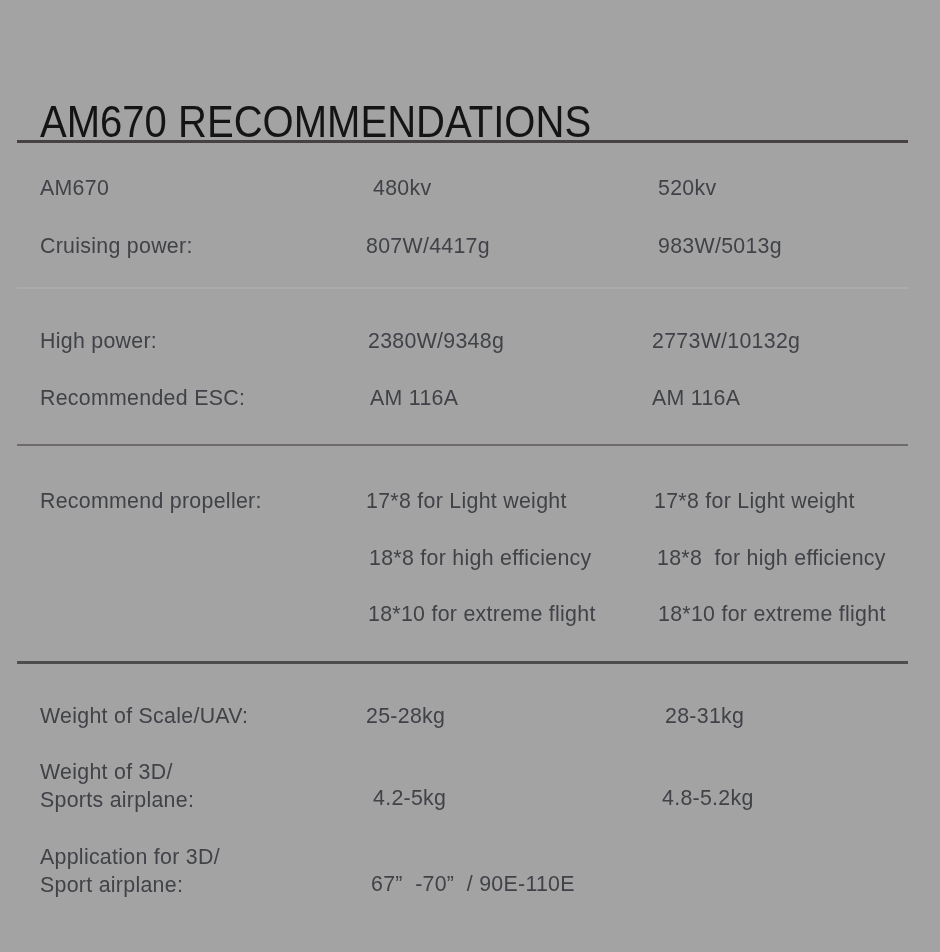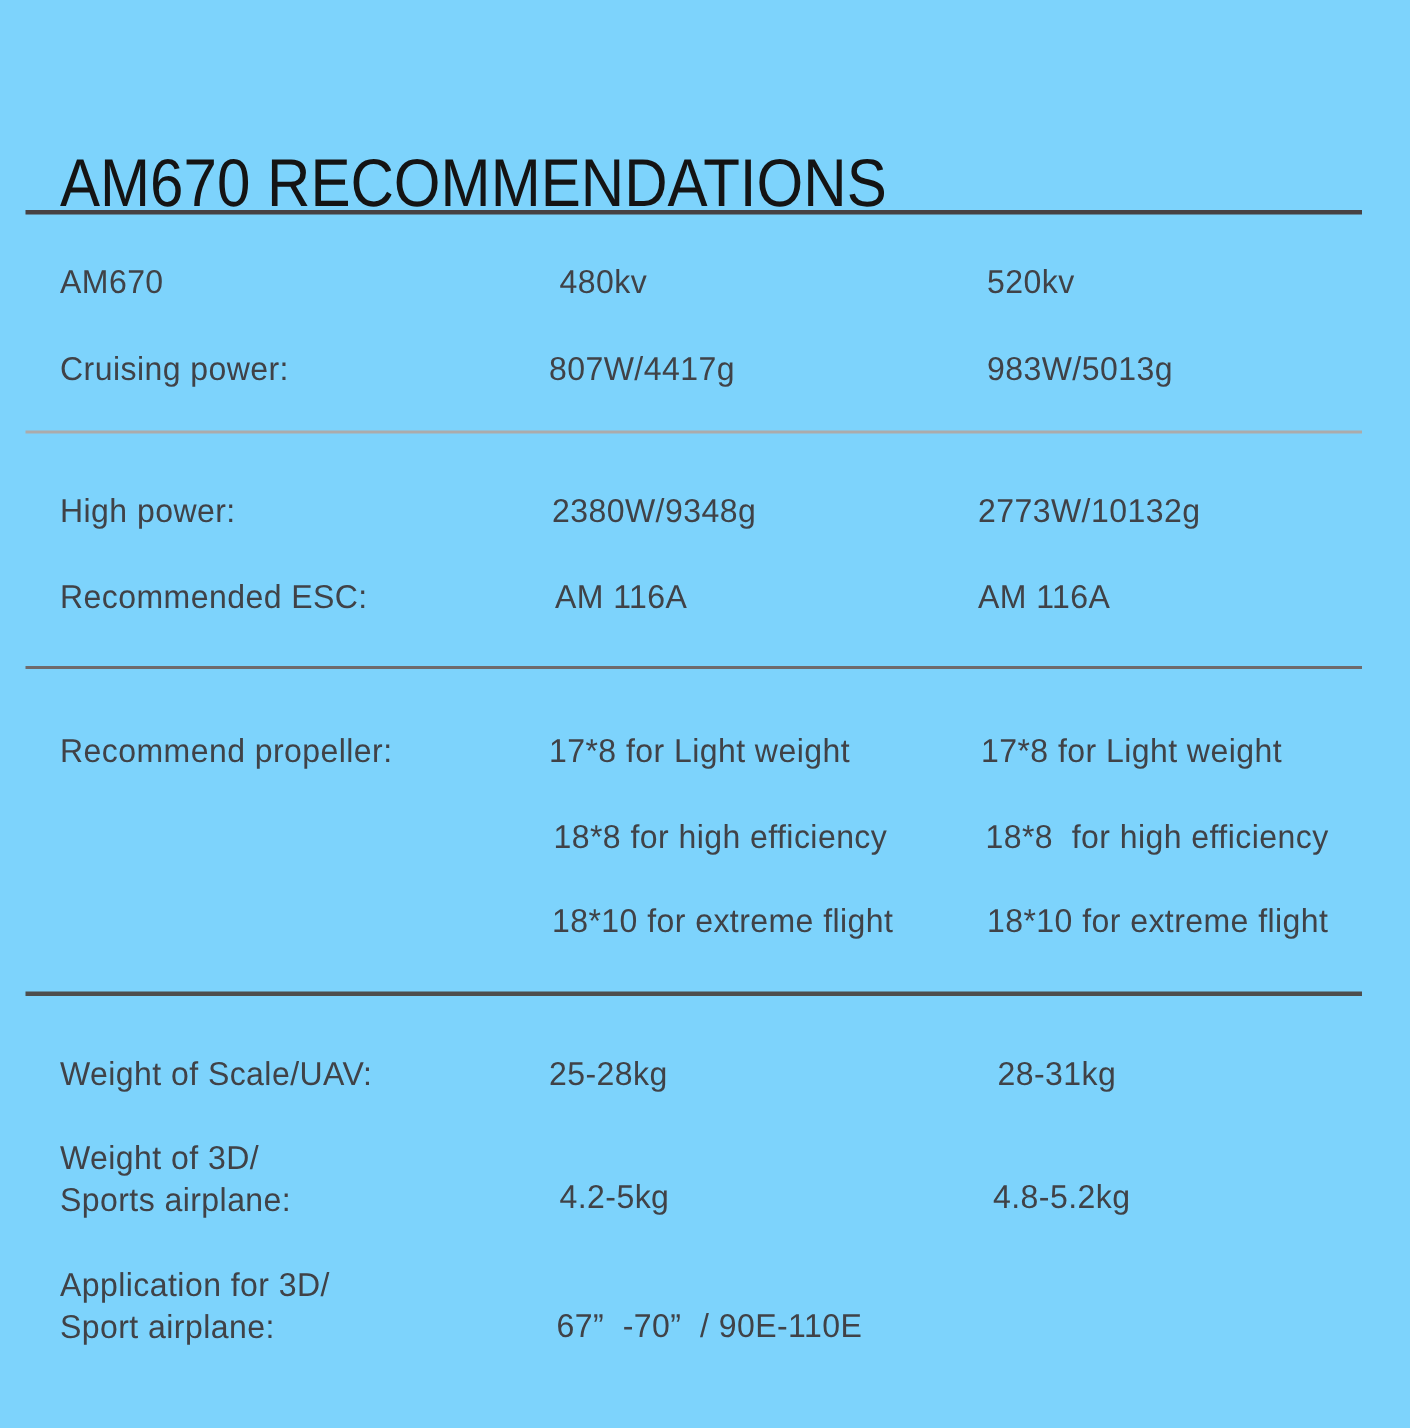--- a/index.html
+++ b/index.html
@@ -1,20 +1,20 @@
 <!DOCTYPE html>
 <html><head>
 <meta charset="utf-8">
 <style>
   html, body { margin: 0; padding: 0; background: #ffffff; }
   .page {
     position: relative;
     width: 940px;
     height: 952px;
-    background: #7dd3fc;
+    background: #a3a3a3;
     font-family: "Liberation Sans", sans-serif;
     overflow: hidden;
   }
   .page-title {
     position: absolute;
     left: 40px;
     top: 68px;
     font-size: 45px;
     line-height: 1.05;
     color: #141414;

